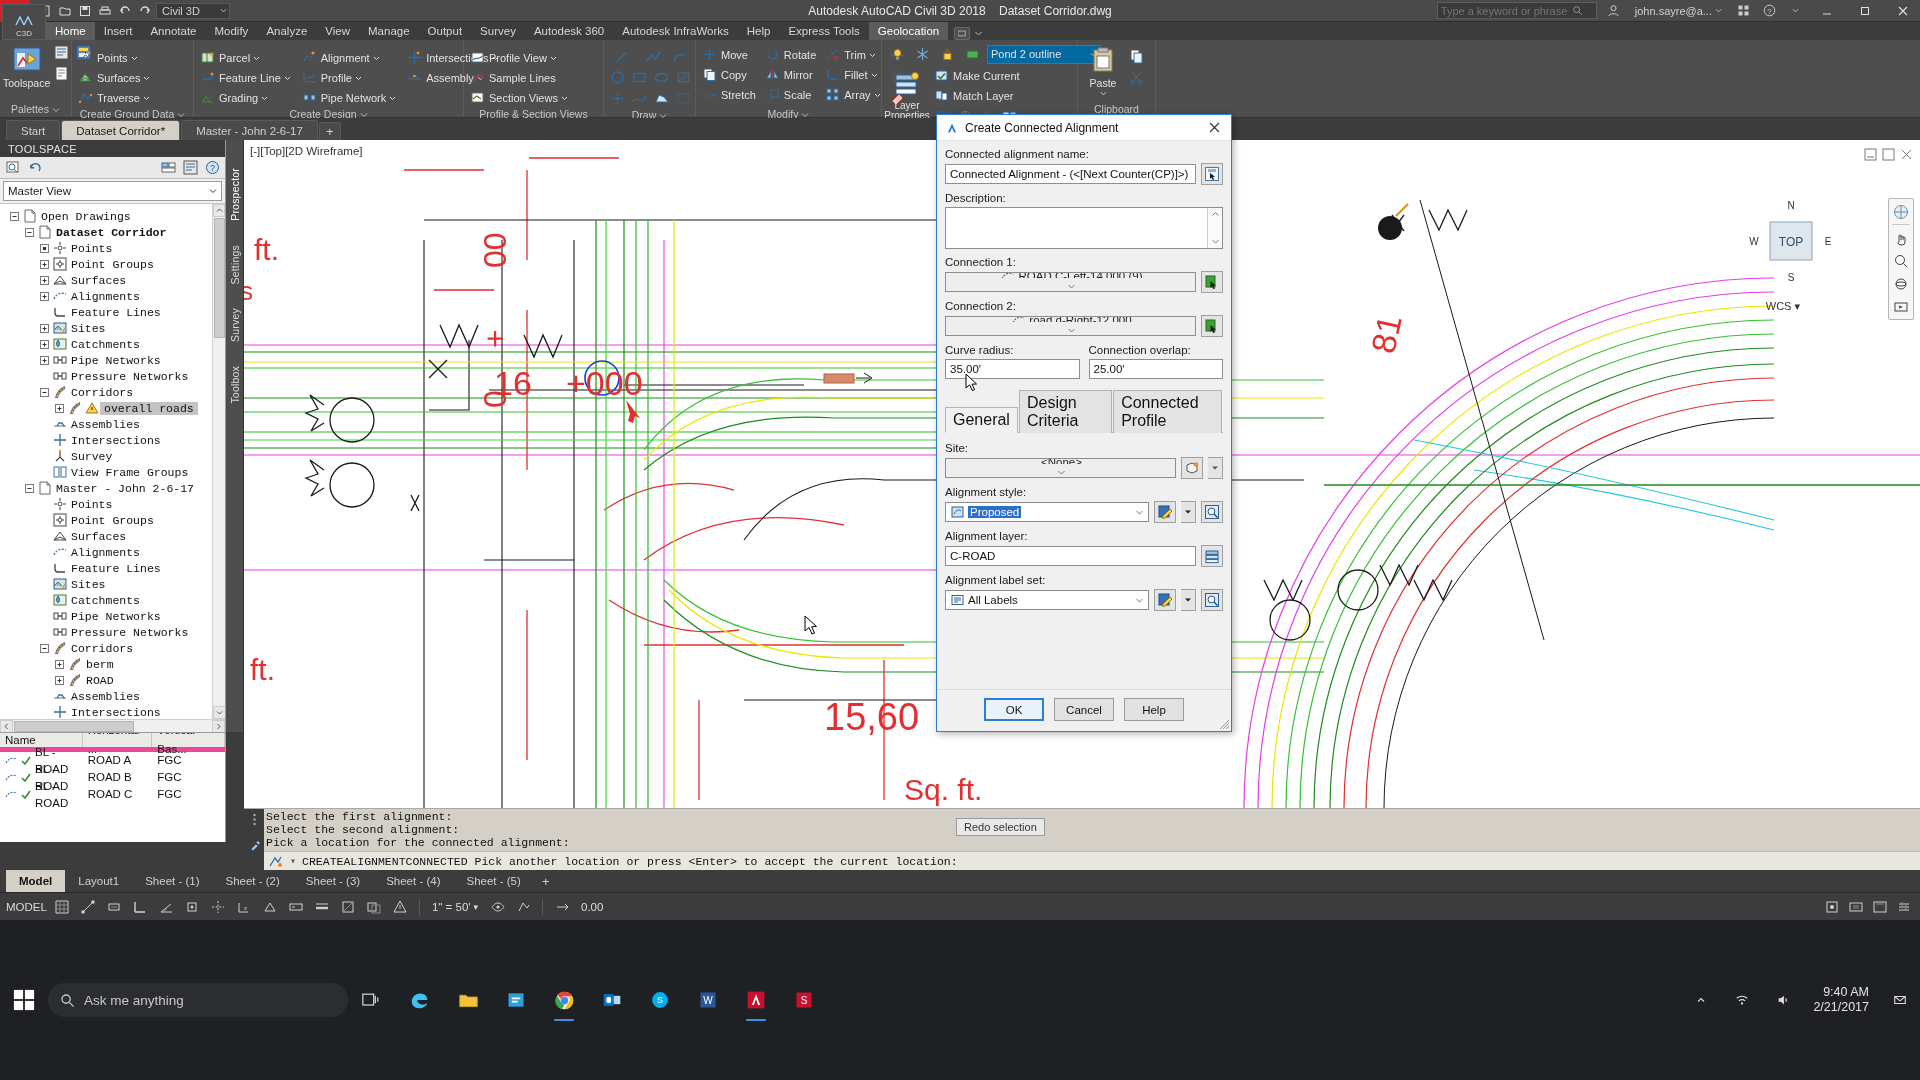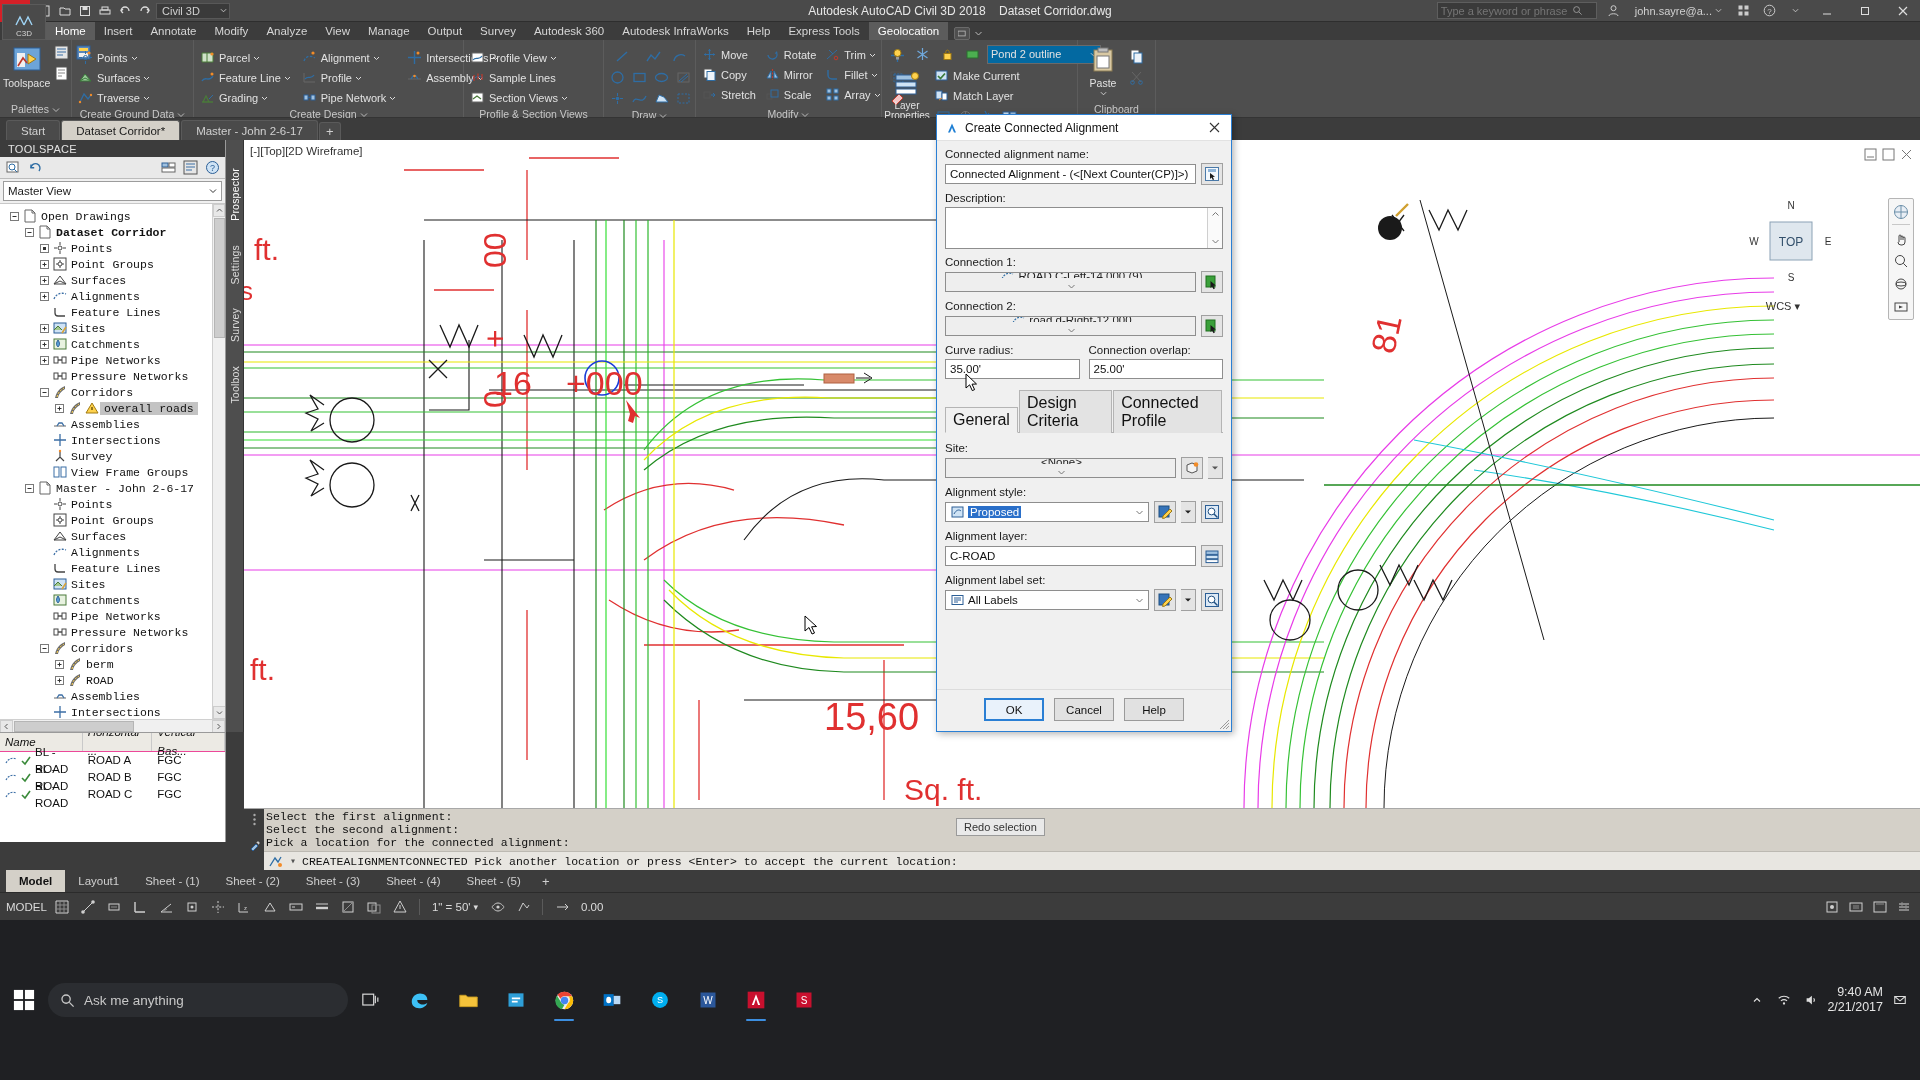--- a/index.html
+++ b/index.html
@@ -205,21 +205,21 @@
     color:#dcdcdc; font-size:10.5px; letter-spacing:.2px; padding:6px 0;
   }
   .vtab.active { color:#fff; }
 
   
   .gridpanel {
     position:absolute; left:0; top:732px; width:226px; height:110px;
     background:#fff; border-right:1px solid #9a9a9a; border-top:1px solid #9a9a9a;
     display:flex; flex-direction:column; overflow:hidden;
   }
-  .gp-head { display:flex; height:19px; background:#eceae4; border-bottom:1px solid #ec4899; font-size:11.5px;font-style:italic; }
+  .gp-head { display:flex; height:19px; background:#eceae4; border-bottom:5px solid #ec4899; font-size:11.5px; }
   .gp-head div {
     border-right:1px solid #c9c9c9; padding:0 5px; line-height:19px; color:#111;
     display:flex; align-items:center;
   }
   .gp-row { display:flex; height:17px; font-size:11.5px; align-items:center; }
   .gp-row div { padding:0 5px; line-height:17px; color:#111; display:flex; align-items:center; gap:3px; }
   .gp-ico { width:13px; height:13px; display:flex; align-items:center;justify-content:center; }
   .gp-ico svg { width:12px; height:12px; }
 
   
@@ -303,21 +303,21 @@
     background:#1f2023; display:flex; align-items:center; padding:0 0 0 0;
   }
   .start-btn { width:48px; height:48px; display:flex; align-items:center; justify-content:center; }
   .tb-search {
     width:300px; height:34px; background:#2b2d31; border-radius:17px; display:flex;
     align-items:center; padding:0 12px; gap:9px; color:#c8c8c8; font-size:13.5px;
   }
   .tb-app { width:48px; height:48px; display:flex; align-items:center; justify-content:center; position:relative; }
   .tb-app .badge { position:absolute; bottom:3px; left:50%; transform:translateX(-50%);
     width:20px; height:2px; background:#3c8ee0; border-radius:1px; }
-  .tb-right2 { margin-left:auto; display:flex; align-items:center; gap:6px; padding-right:10px; color:#e4e4e4; font-size:12.5px; }
+  .tb-right2 { margin-left:auto; display:flex; align-items:center; gap:20px; padding-right:10px; color:#e4e4e4; font-size:12.5px; }
   .clock { display:flex; flex-direction:column; align-items:flex-end; line-height:15px; }
 
   
   .dlg {
     position:absolute; left:936px; top:114px; width:296px; height:618px;
     background:#f0f0f0; border:1px solid #2a7fd4; box-shadow:2px 2px 7px rgba(0,0,0,.3);
     display:flex; flex-direction:column; z-index:40;
   }
   .dlg-title {
     height:26px; background:#fff; display:flex; align-items:center; padding:0 4px 0 7px;

